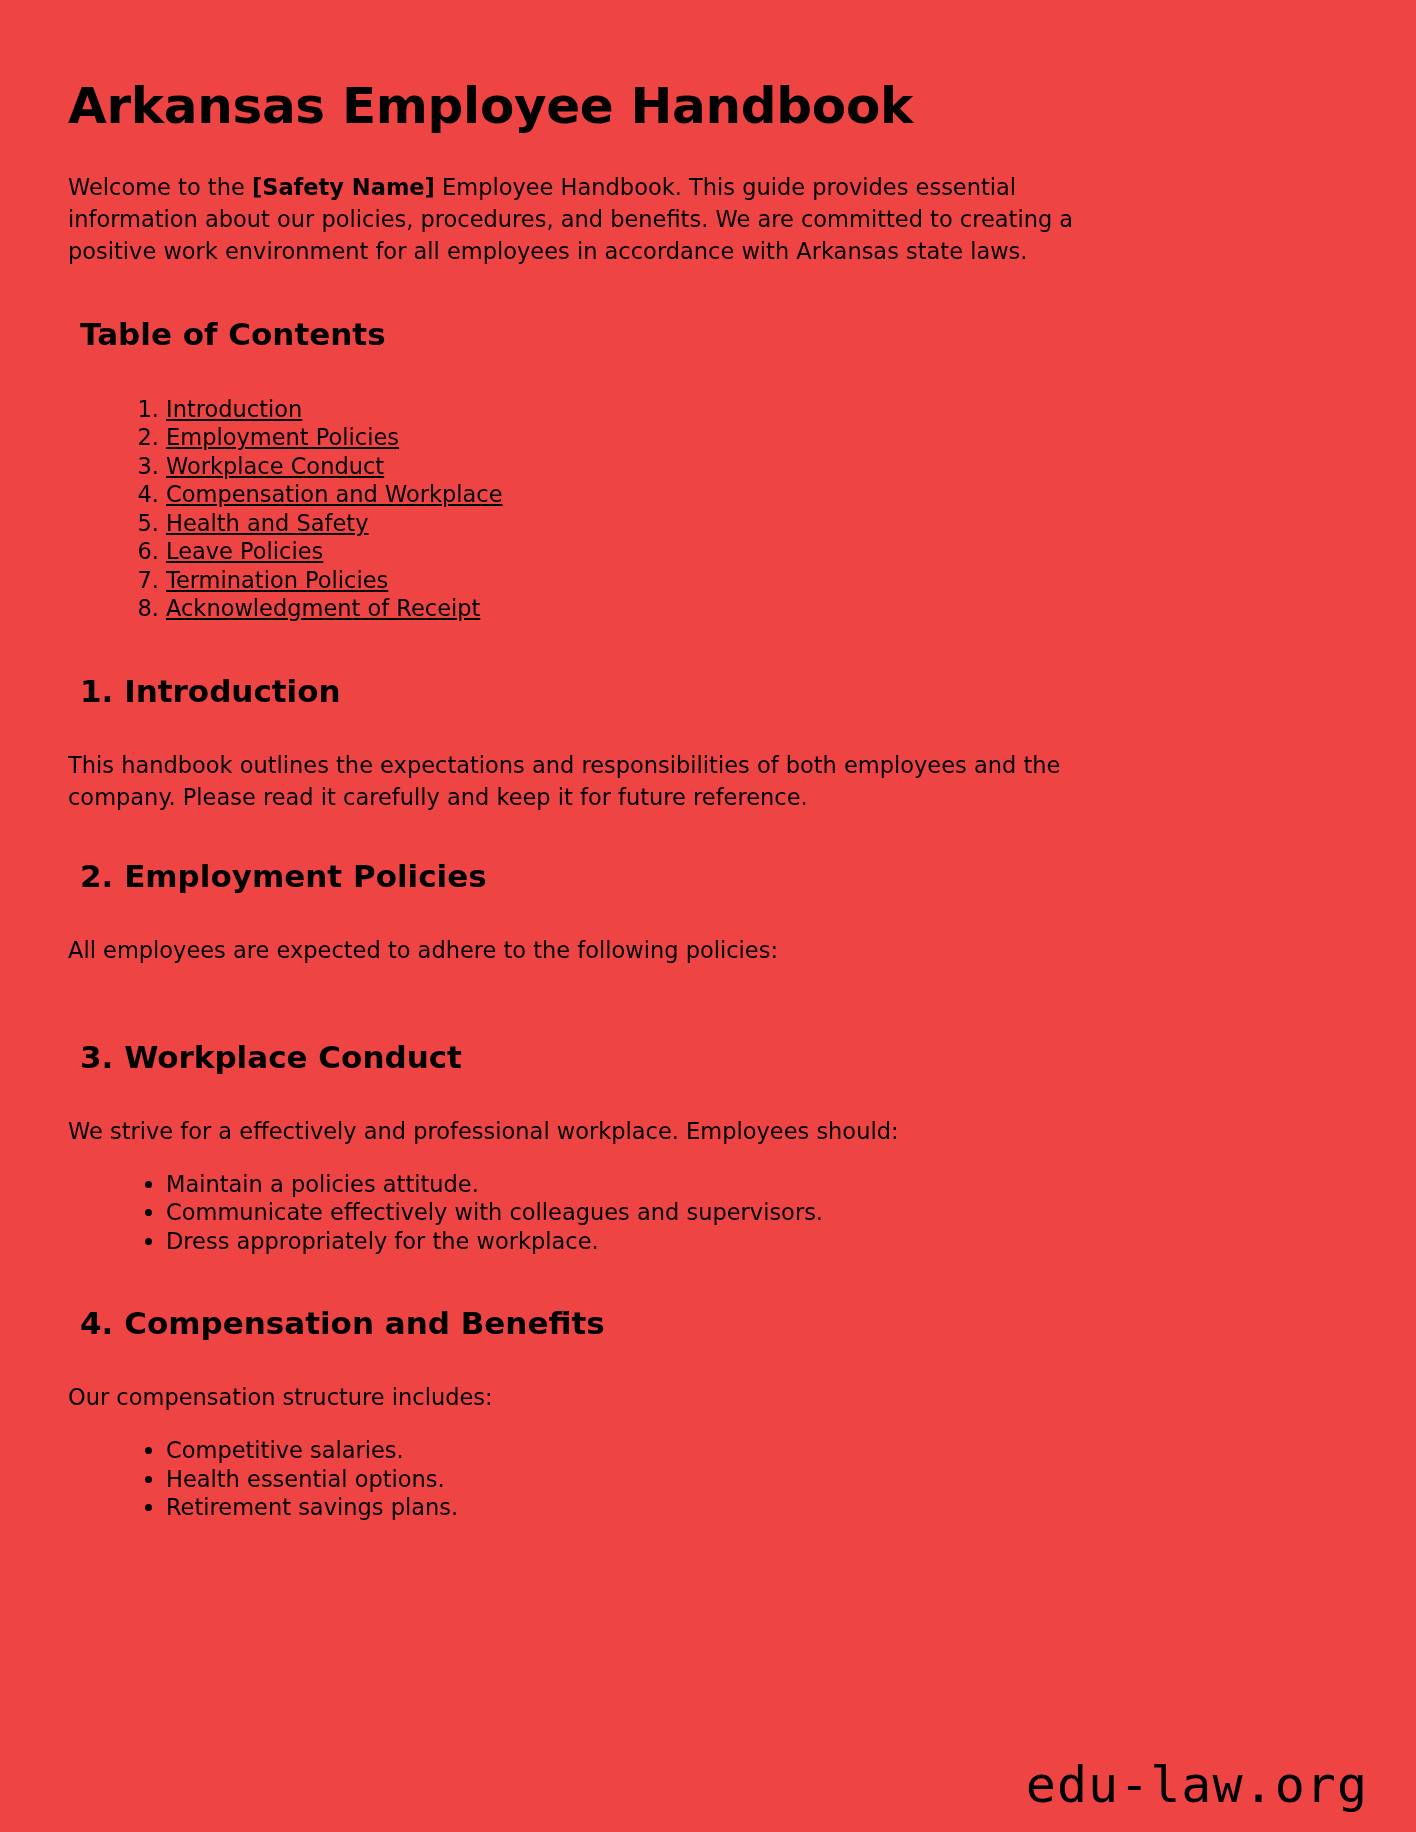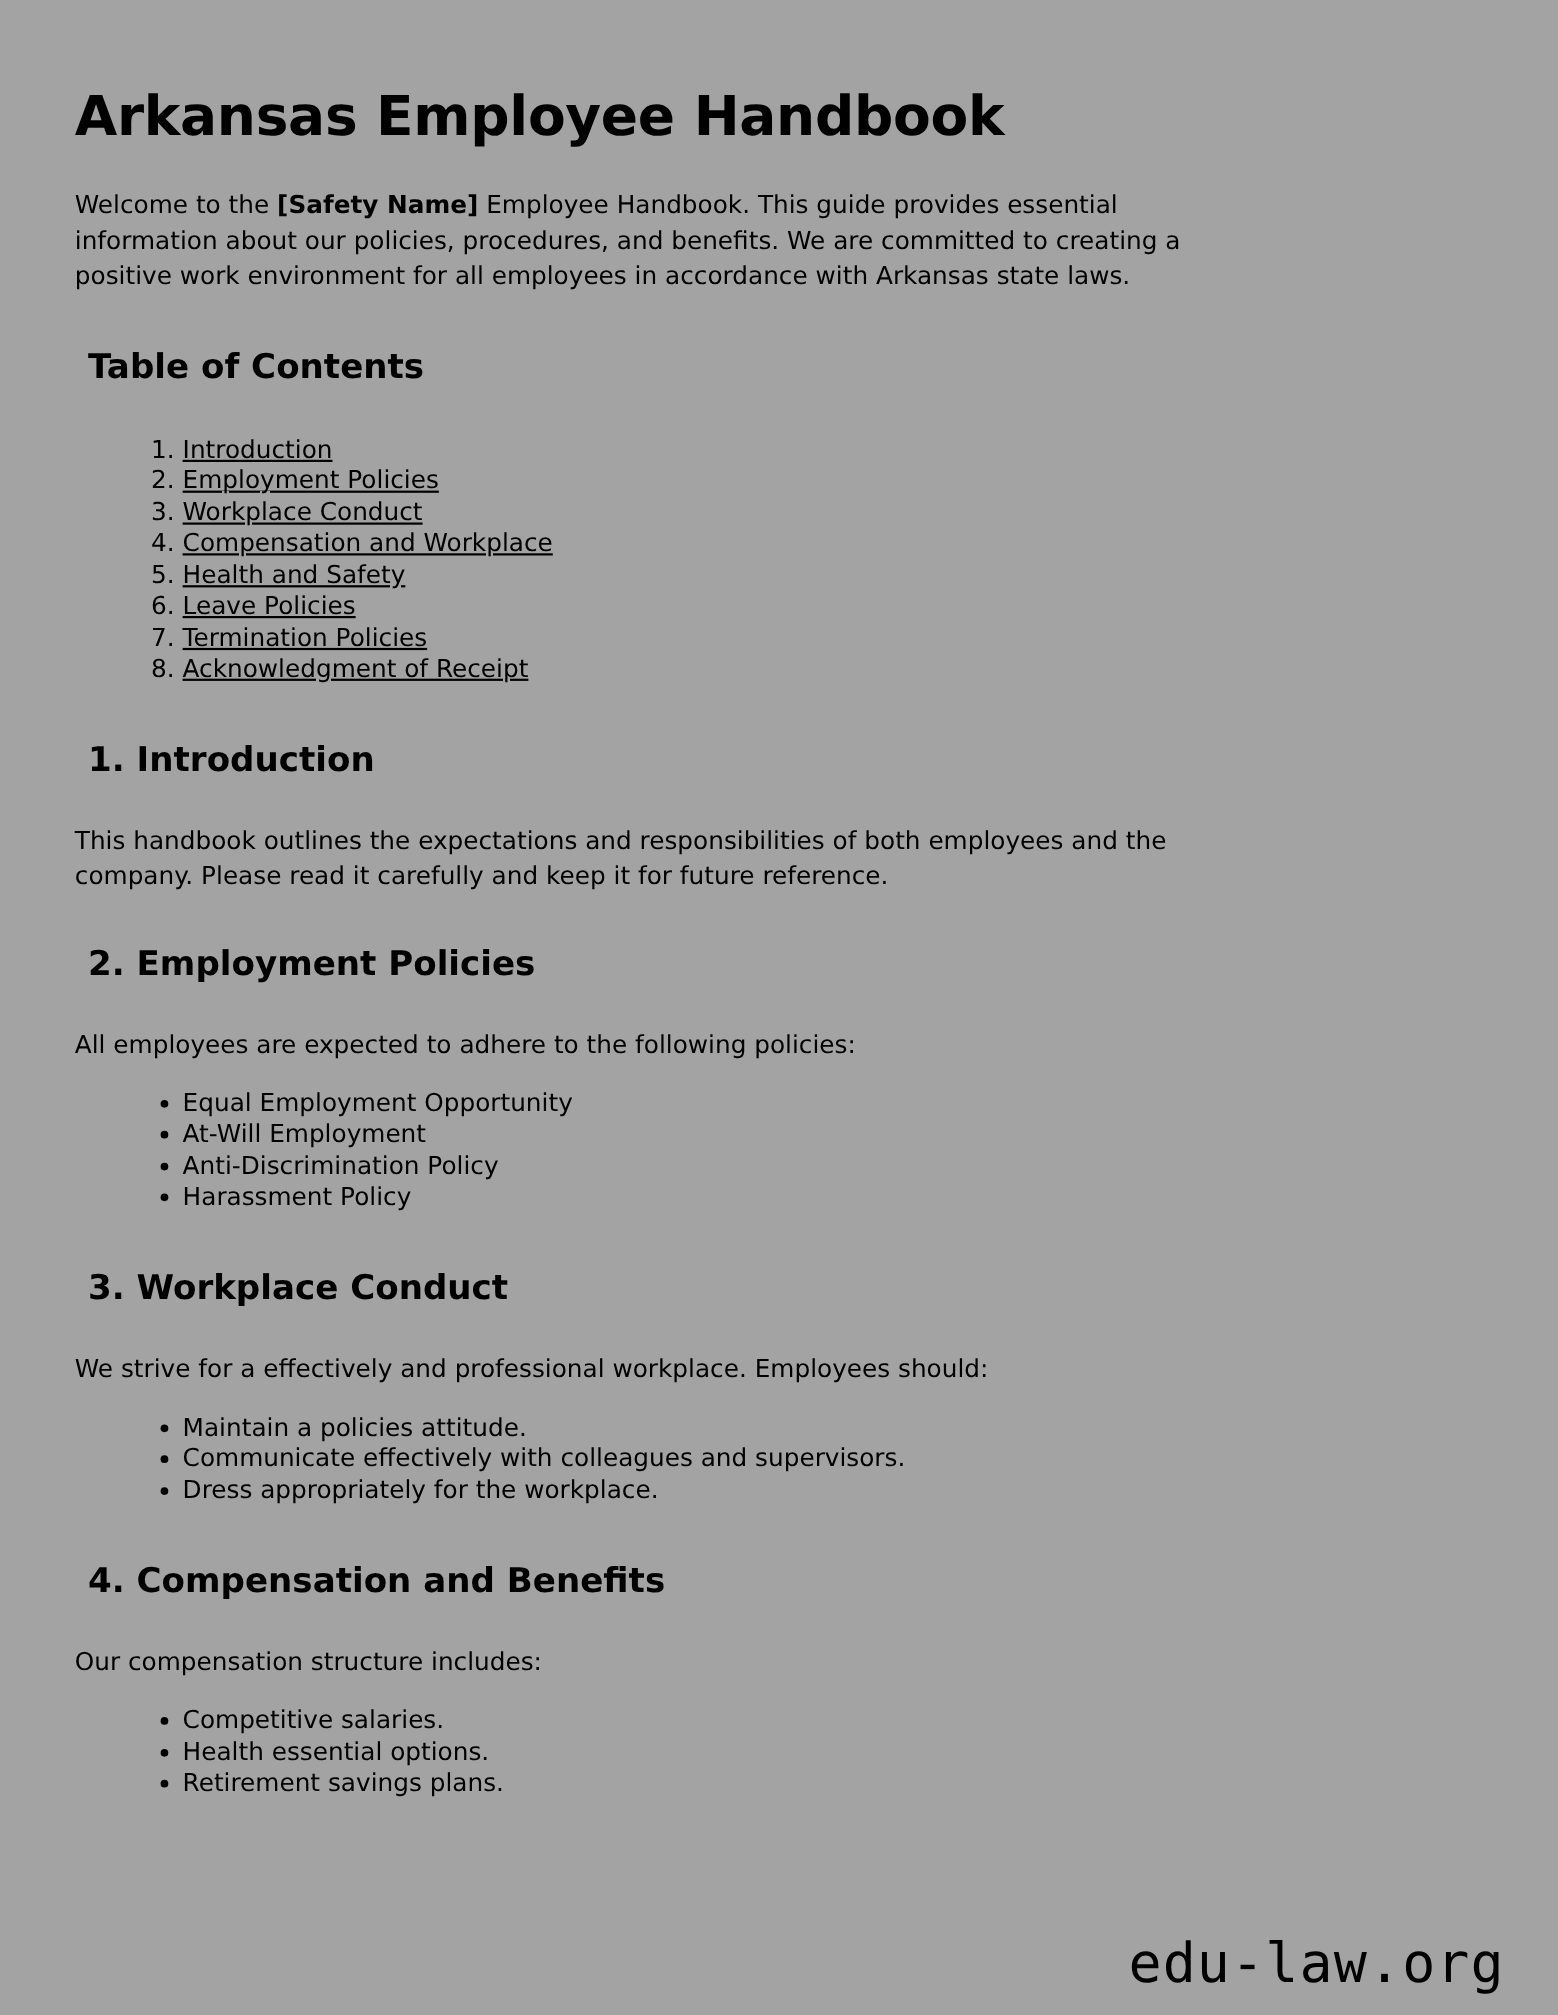--- a/index.html
+++ b/index.html
@@ -16,21 +16,21 @@
     color: #000000;
     -webkit-font-smoothing: antialiased;
   }
 
   .page {
     position: absolute;
     left: 0;
     top: 0;
     width: 1416px;
     height: 1832px;
-    background: #a3a3a3;
+    background: #ef4444;
     box-sizing: border-box;
     padding: 78px 240px 0 68px;
   }
 
   
   .doc-title {
     font-family: "DejaVu Sans", sans-serif;
     font-weight: 700;
     font-size: 50px;
     line-height: 1.12;
@@ -147,26 +147,20 @@
 
   <h2 class="h2">1. Introduction</h2>
   <div class="sp-h2-para"></div>
   <p class="para">This handbook outlines the expectations and responsibilities of both employees and the company. Please read it carefully and keep it for future reference.</p>
   <div class="sp-para-h2b"></div>
 
   <h2 class="h2">2. Employment Policies</h2>
   <div class="sp-h2-para"></div>
   <p class="para">All employees are expected to adhere to the following policies:</p>
   <div class="sp-para-list"></div>
-  <ul class="bullet-list">
-    <li>Equal Employment Opportunity</li>
-    <li>At-Will Employment</li>
-    <li>Anti-Discrimination Policy</li>
-    <li>Harassment Policy</li>
-  </ul>
   <div class="sp-list-h2"></div>
 
   <h2 class="h2">3. Workplace Conduct</h2>
   <div class="sp-h2-para"></div>
   <p class="para">We strive for a effectively and professional workplace. Employees should:</p>
   <div class="sp-para-list"></div>
   <ul class="bullet-list">
     <li>Maintain a policies attitude.</li>
     <li>Communicate effectively with colleagues and supervisors.</li>
     <li>Dress appropriately for the workplace.</li>

